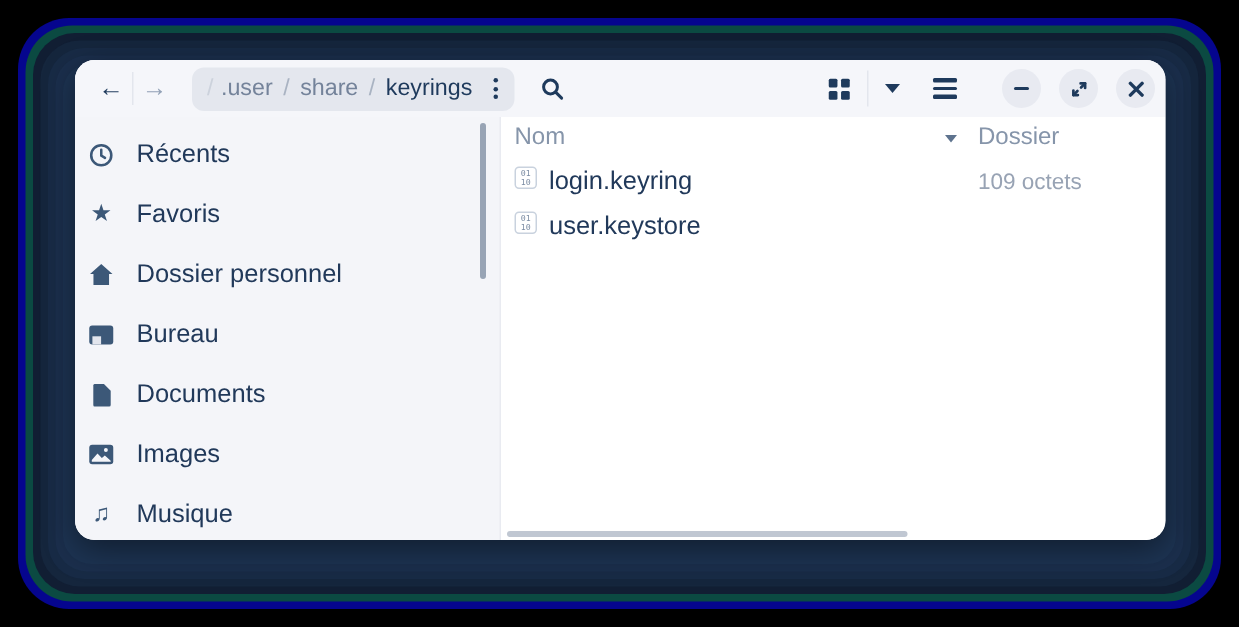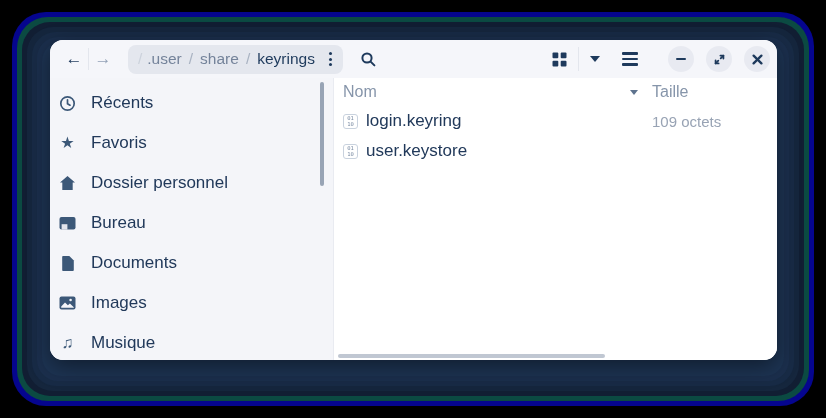--- a/index.html
+++ b/index.html
@@ -67,21 +67,21 @@
   .side-scroll{position:absolute;top:4px;right:9px;width:4px;height:104px;border-radius:2px;background:#98a4b5;}
 
   .pane{flex:1;background:#fff;position:relative;display:flex;flex-direction:column;min-width:0;}
   .list-header{
     display:grid;grid-template-columns:1fr 125px;align-items:center;
     height:28px;padding-left:9px;font-size:16px;font-weight:normal;color:#8695aa;
   }
   .name-h{display:flex;align-items:center;justify-content:space-between;padding-right:14px;}
   .sort-caret{width:0;height:0;border-left:4.5px solid transparent;border-right:4.5px solid transparent;border-top:5.5px solid #5e738e;}
   .file-row{display:grid;grid-template-columns:1fr 125px;align-items:center;height:30px;padding-left:9px;}
-  .name-cell{display:flex;align-items:center;gap:8px;font-size:17px;color:#21395a;min-width:0;}
+  .name-cell{display:flex;align-items:flex-start;gap:8px;font-size:17px;color:#21395a;min-width:0;}
   .bin-icon{
     width:15px;height:15px;box-sizing:border-box;border:1px solid #c9d2de;border-radius:3px;
     display:flex;flex-direction:column;align-items:center;justify-content:center;
     font-family:"DejaVu Sans Mono",monospace;font-size:5.5px;line-height:6px;color:#7b8ca3;flex:0 0 auto;
   }
   .size-cell{color:#98a3b4;font-size:15px;}
   .h-scroll{position:absolute;left:4px;bottom:2px;width:267px;height:4px;border-radius:2px;background:#c0c7d2;}
 </style>
 </head>
 <body>
@@ -227,21 +227,21 @@
     </div>
 
     <div class="pane">
 
       <div class="list-header">
         <div class="name-h">
           <span>Nom</span>
           <span class="sort-caret"></span>
         </div>
         <div class="size-h">
-          <span>Taille</span>
+          <span>Dossier</span>
         </div>
       </div>
 
       <div class="file-row">
         <div class="name-cell">
           <span class="bin-icon">
             <span>01</span>
             <span>10</span>
           </span>
           <span>login.keyring</span>

